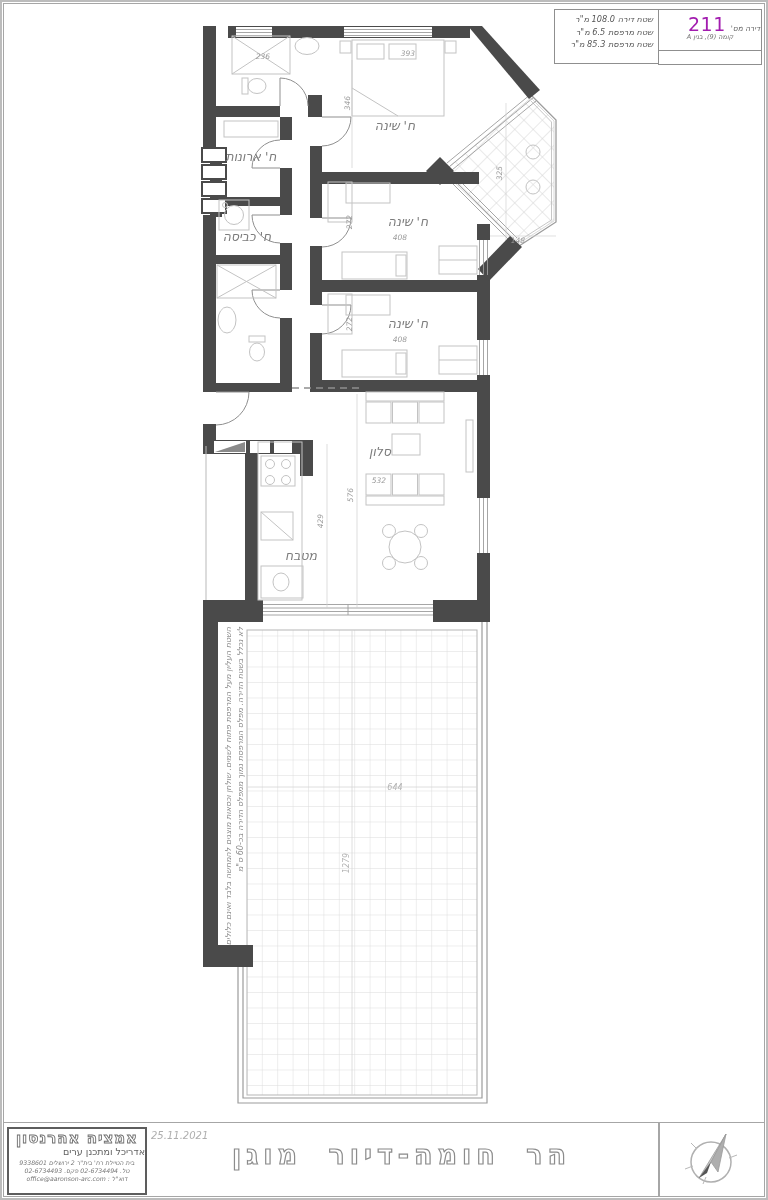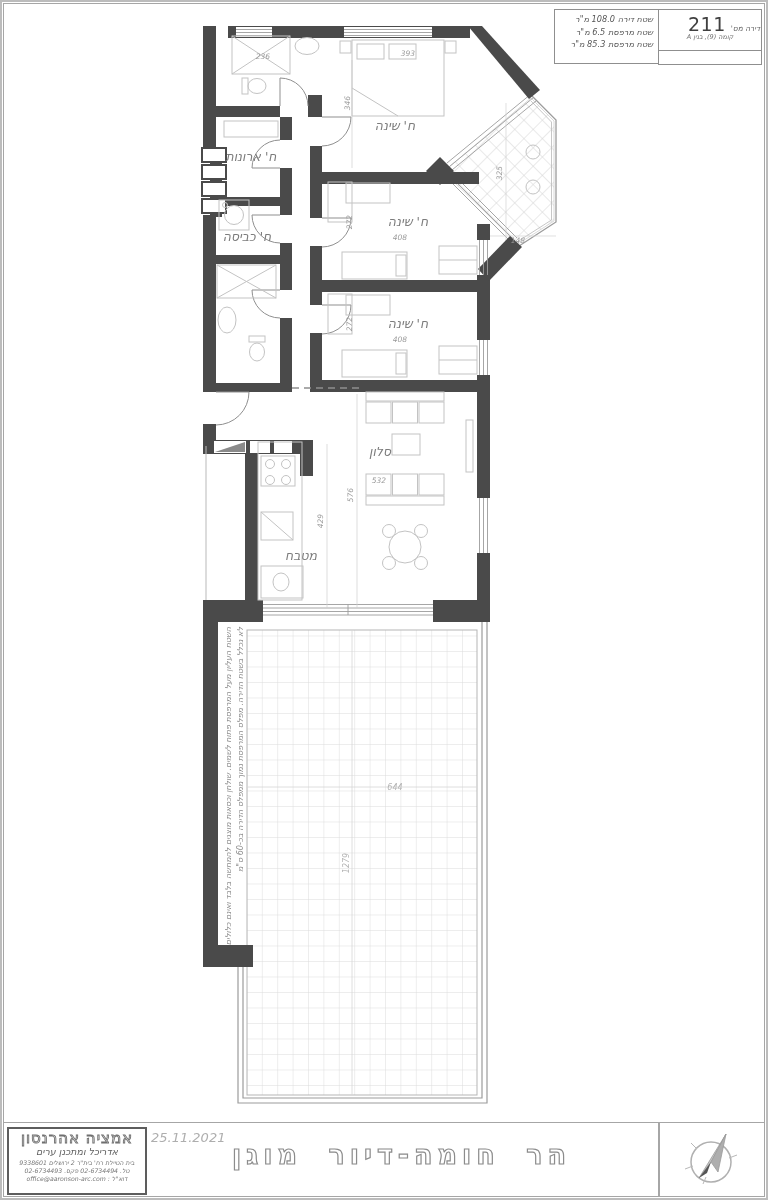--- a/index.html
+++ b/index.html
@@ -12,34 +12,34 @@
   
   .tblock{position:absolute;top:9px;right:6px;display:flex;direction:ltr;}
   .areas-box{width:96px;height:50px;border:1px solid #8f8f8f;background:#fff;
              direction:rtl;font-size:8.2px;font-style:italic;color:#555;
              line-height:1.55;padding:3px 5px 0 2px;}
   .apt-col{width:104px;margin-left:-1px;}
   .apt-box{border:1px solid #8f8f8f;background:#fff;height:38px;direction:rtl;
            text-align:center;padding-top:2px;}
   .apt-row{display:flex;direction:rtl;justify-content:center;align-items:baseline;gap:5px;}
   .apt-label{font-size:7.5px;font-style:italic;color:#666;margin-top:12px;}
-  .apt-num{font-size:19px;color:#404040;letter-spacing:0.5px;margin-left:28px;}
+  .apt-num{font-size:19px;color:#a21caf;letter-spacing:0.5px;margin-left:28px;}
   .apt-floor{font-size:6.5px;font-style:italic;color:#6e6e6e;margin-top:-2px;}
   .apt-empty{border:1px solid #8f8f8f;border-top:none;height:13px;background:#fff;}
 
   
   .footer{position:absolute;left:3px;right:3px;top:1122px;bottom:3px;
           border-top:1.5px solid #a6a6a6;background:#fff;}
   .arch-box{position:absolute;left:4px;top:4px;width:136px;height:63px;
             border:2px solid #5d5d5d;text-align:center;direction:rtl;padding-top:1px;}
-  .arch-name{font-size:15px;font-weight:normal;letter-spacing:1px;color:#ffffff;
+  .arch-name{font-size:15px;font-weight:bold;letter-spacing:1px;color:#ffffff;
              -webkit-text-stroke:0.9px #6f6f6f;line-height:1.1;}
-  .arch-prof{font-size:9.5px;color:#5f5f5f;font-style:italic;line-height:1.1;margin-bottom:2px;}
+  .arch-prof{font-size:9.5px;color:#5f5f5f;line-height:1.1;margin-bottom:2px;text-align:right;}
   .arch-small{font-size:6.2px;color:#777;font-style:italic;line-height:1.3;direction:rtl;}
-  .plan-date{position:absolute;left:148px;top:7px;font-size:13px;font-style:italic;color:#aeaeae;}
+  .plan-date{position:absolute;left:148px;top:7px;font-size:10px;font-style:italic;color:#aeaeae;}
   .proj-title{position:absolute;left:156px;top:16px;width:485px;text-align:center;direction:rtl;
               font-size:27px;font-weight:bold;letter-spacing:5px;word-spacing:12px;
               color:#ffffff;-webkit-text-stroke:1.2px #8c8c8c;}
   .v-div{position:absolute;left:655px;top:0;bottom:0;width:1.5px;background:#a6a6a6;}
   .logo{position:absolute;left:670px;top:6px;}
 
   
   .dim{font-family:"DejaVu Sans",sans-serif;font-style:italic;font-size:7.5px;fill:#9a9a9a;}
   .dim-big{font-family:"DejaVu Sans",sans-serif;font-style:italic;font-size:8px;fill:#b3b3b3;}
   .room{font-family:"DejaVu Sans",sans-serif;font-style:italic;font-size:12.5px;fill:#7c7c7c;}

